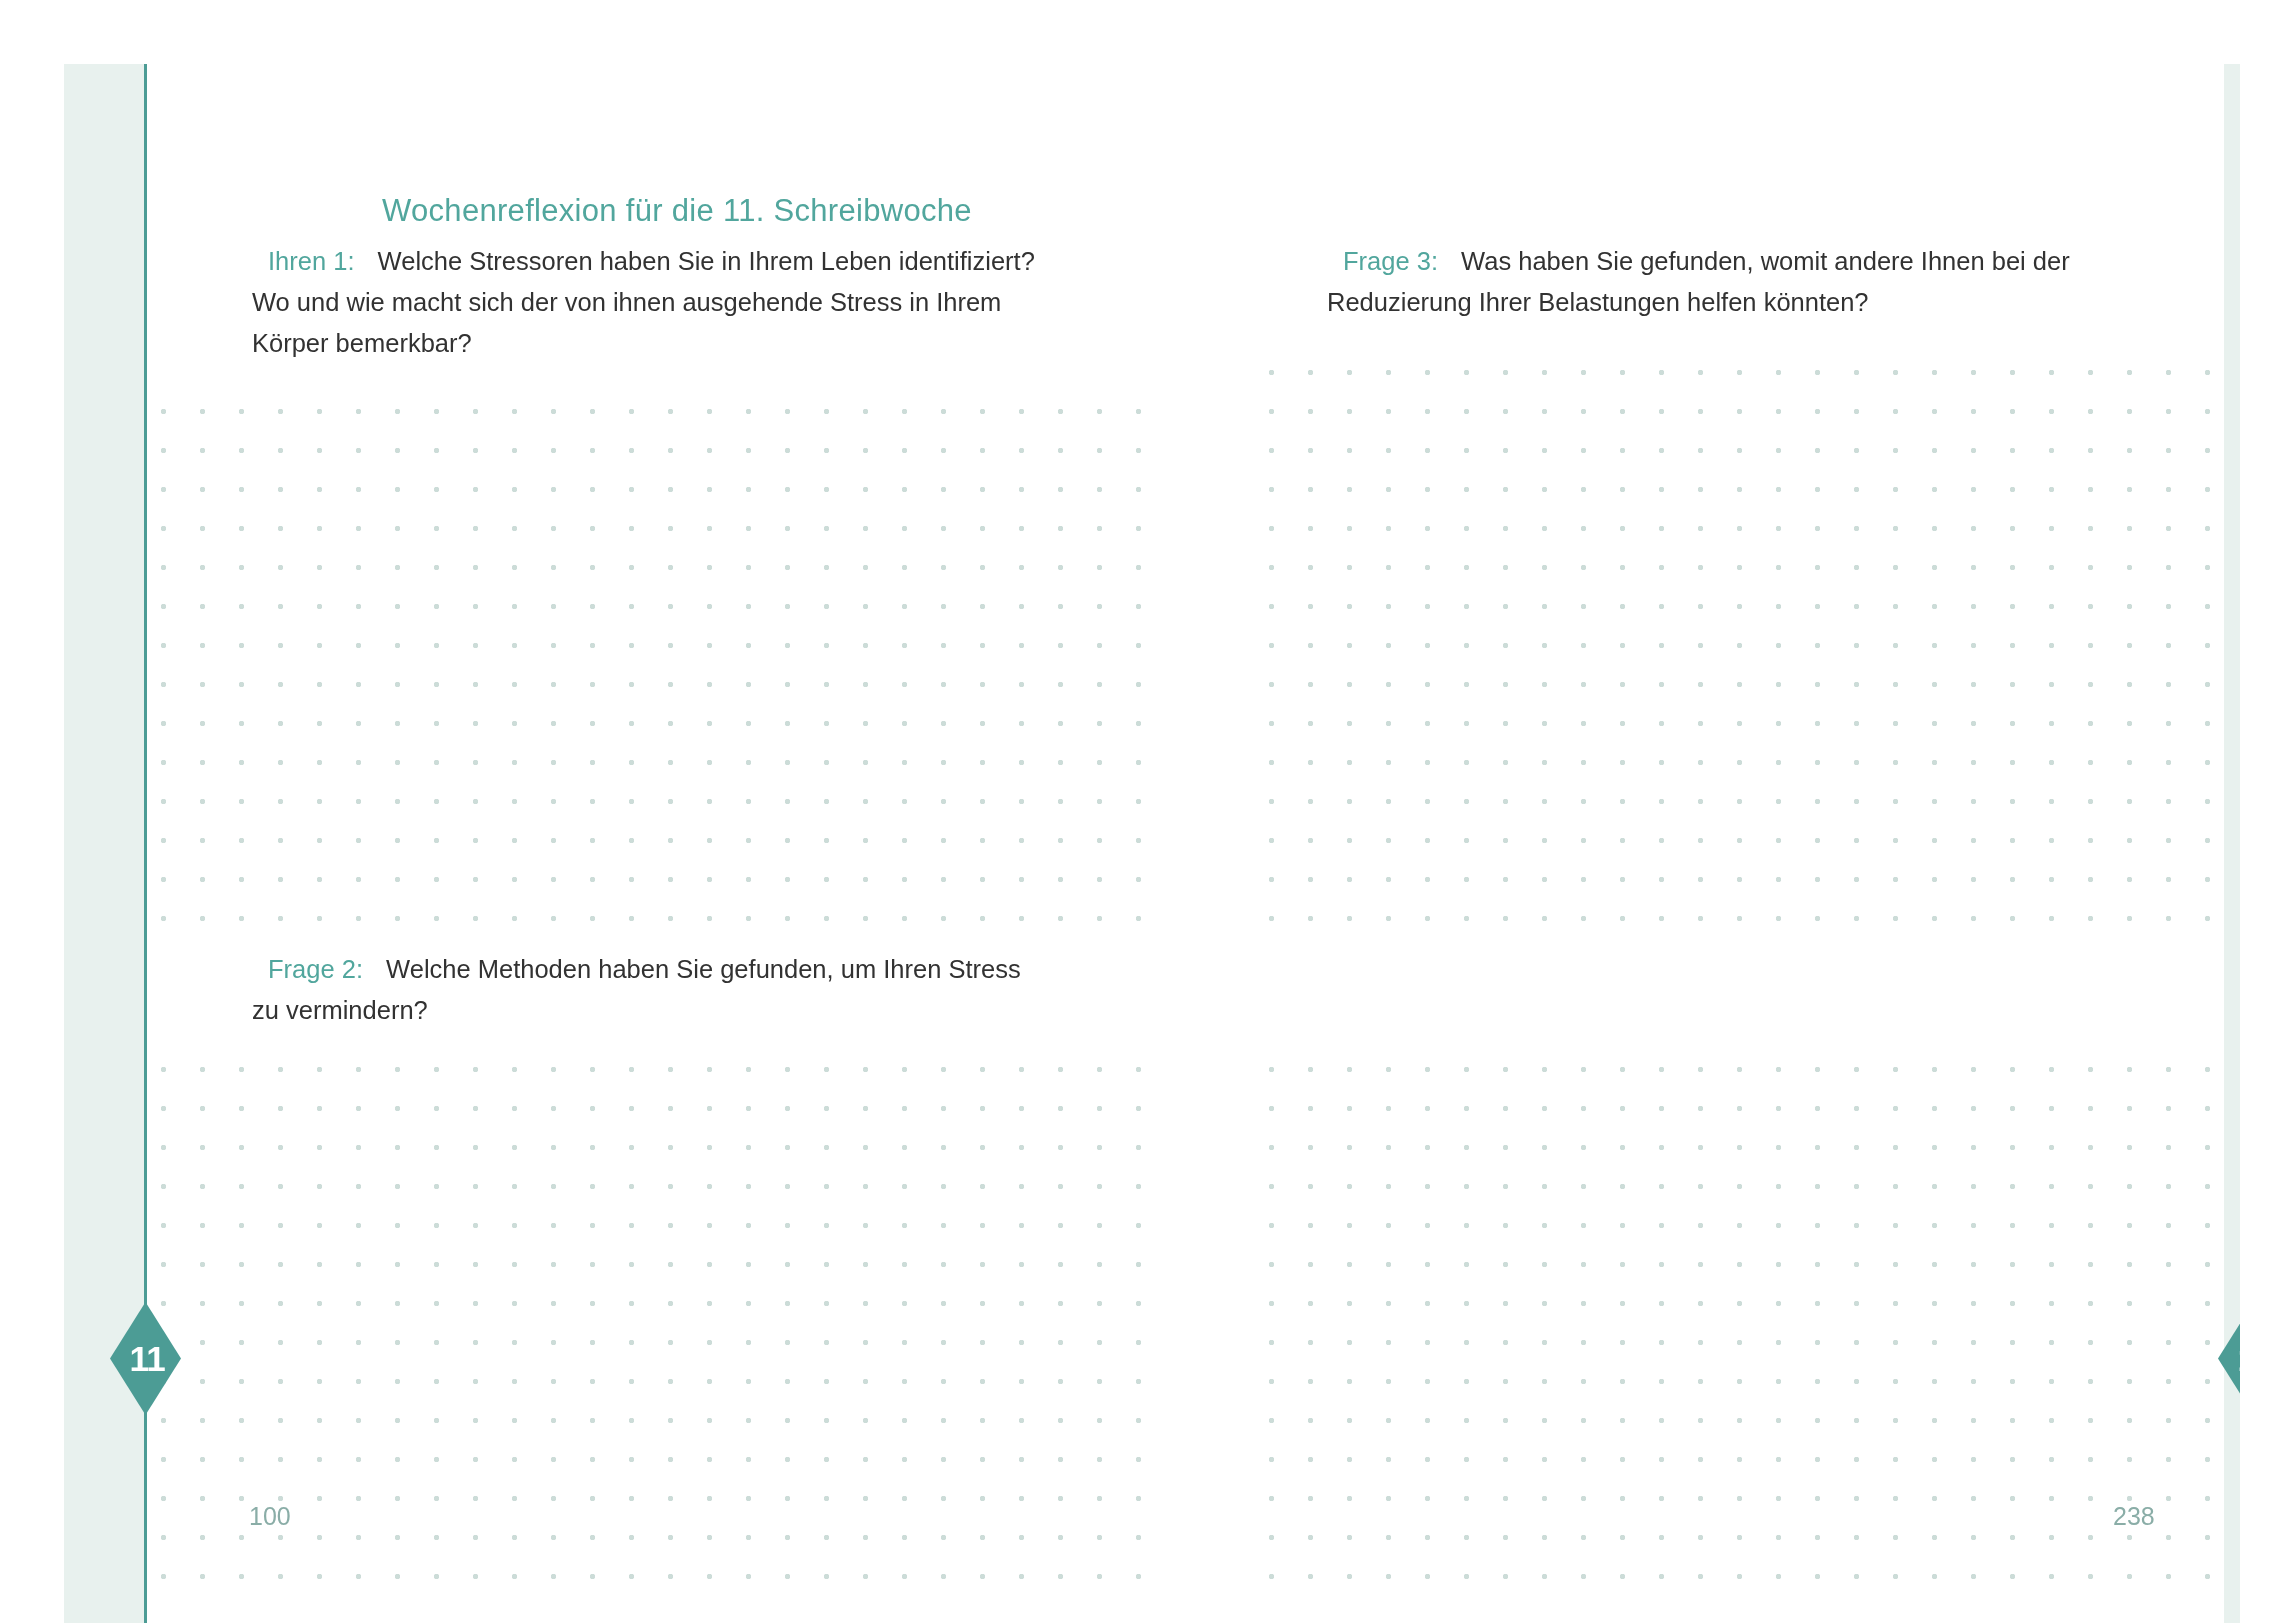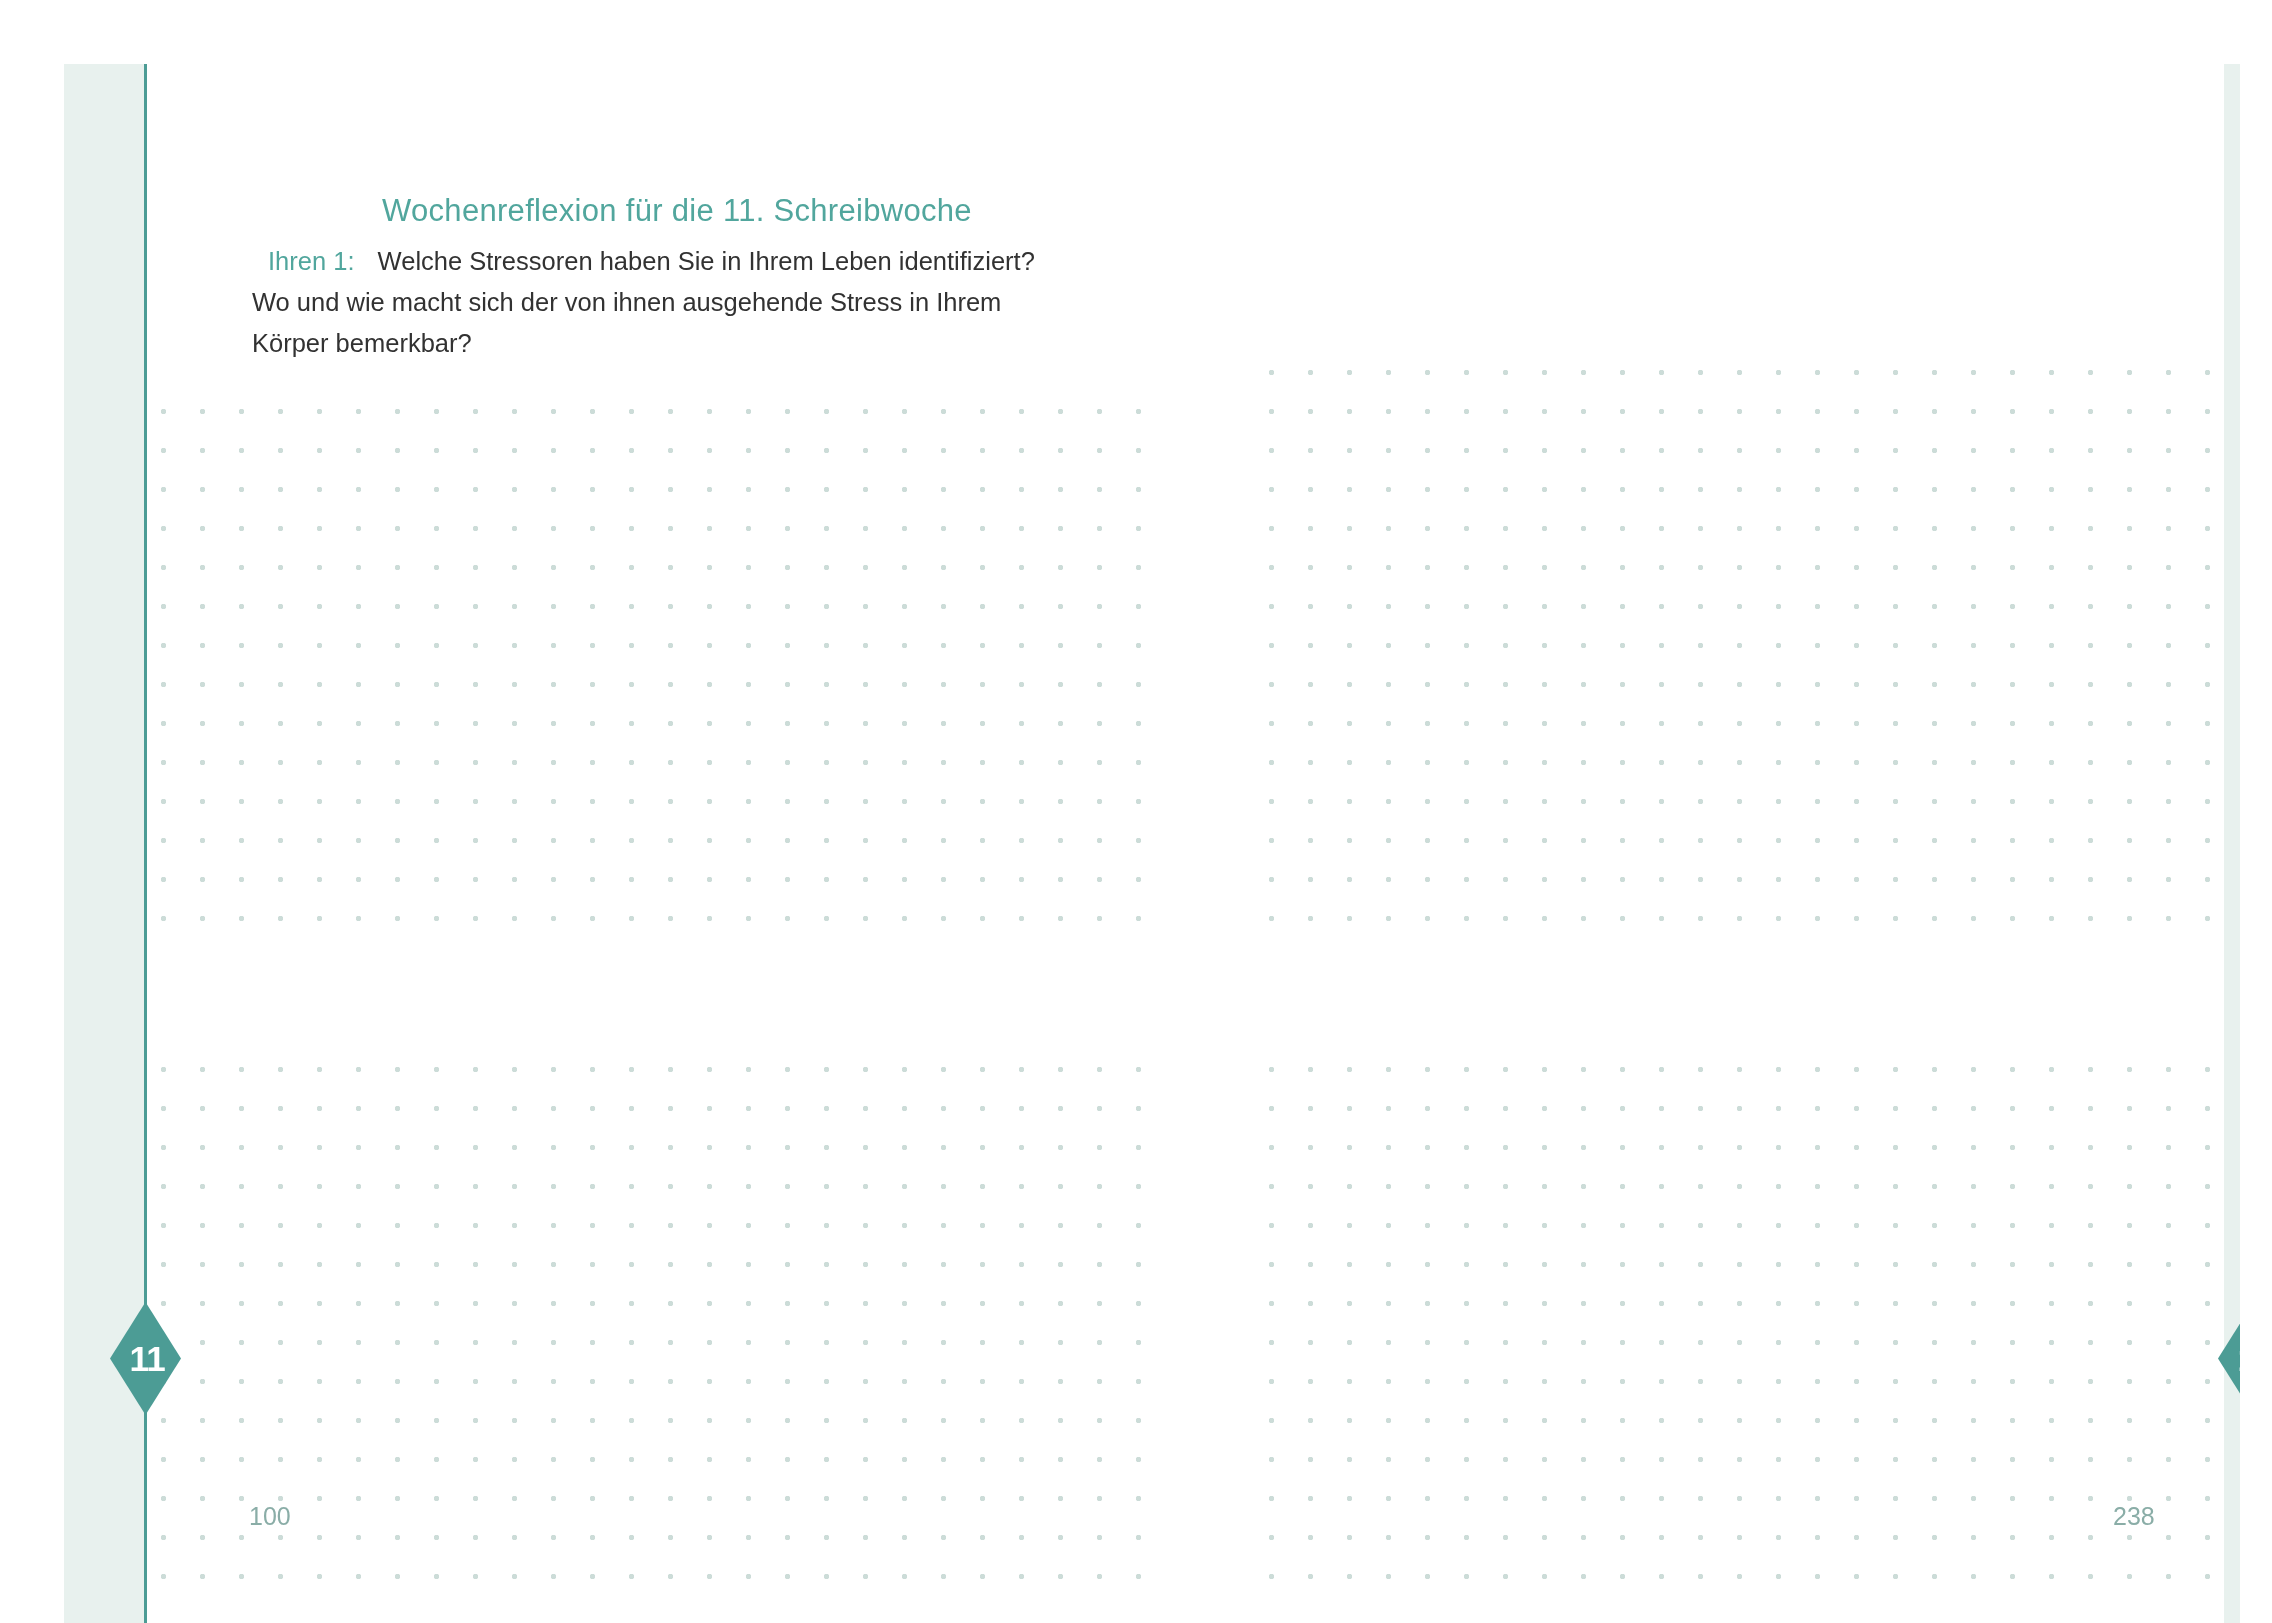--- a/index.html
+++ b/index.html
@@ -134,21 +134,29 @@
   <div class="dot-grid grid-r-top"></div>
   <div class="dot-grid grid-r-bottom"></div>
 
   <h1 class="page-title">Wochenreflexion für die 11. Schreibwoche</h1>
 
   <div class="question q1">
     <span class="q-label">Ihren 1:</span><span class="q-text">Welche Stressoren haben Sie in Ihrem Leben identifiziert?
 Wo und wie macht sich der von ihnen ausgehende Stress in Ihrem
 Körper bemerkbar?</span>
   </div>
+  <div class="question q2">
+    <span class="q-label">Frage 2:</span><span class="q-text">Welche Methoden haben Sie gefunden, um Ihren Stress
+zu vermindern?</span>
+  </div>
 
+  <div class="question q3">
+    <span class="q-label">Frage 3:</span><span class="q-text">Was haben Sie gefunden, womit andere Ihnen bei der
+Reduzierung Ihrer Belastungen helfen könnten?</span>
+  </div>
 
   <div class="page-number left">100</div>
   <div class="page-number right">238</div>
 
   <div class="week-badge left">
     <span class="badge-num">11</span>
   </div>
   <div class="week-badge right">
     <span class="badge-num">11</span>
   </div>

